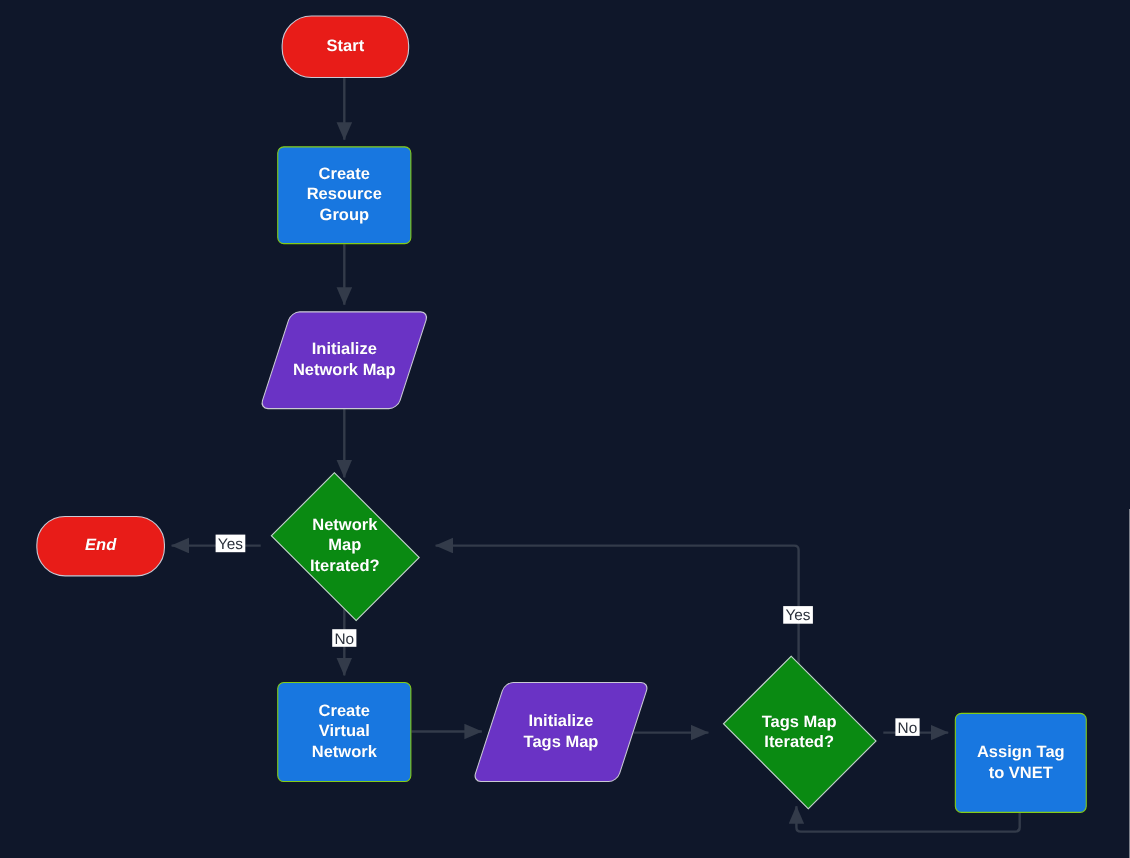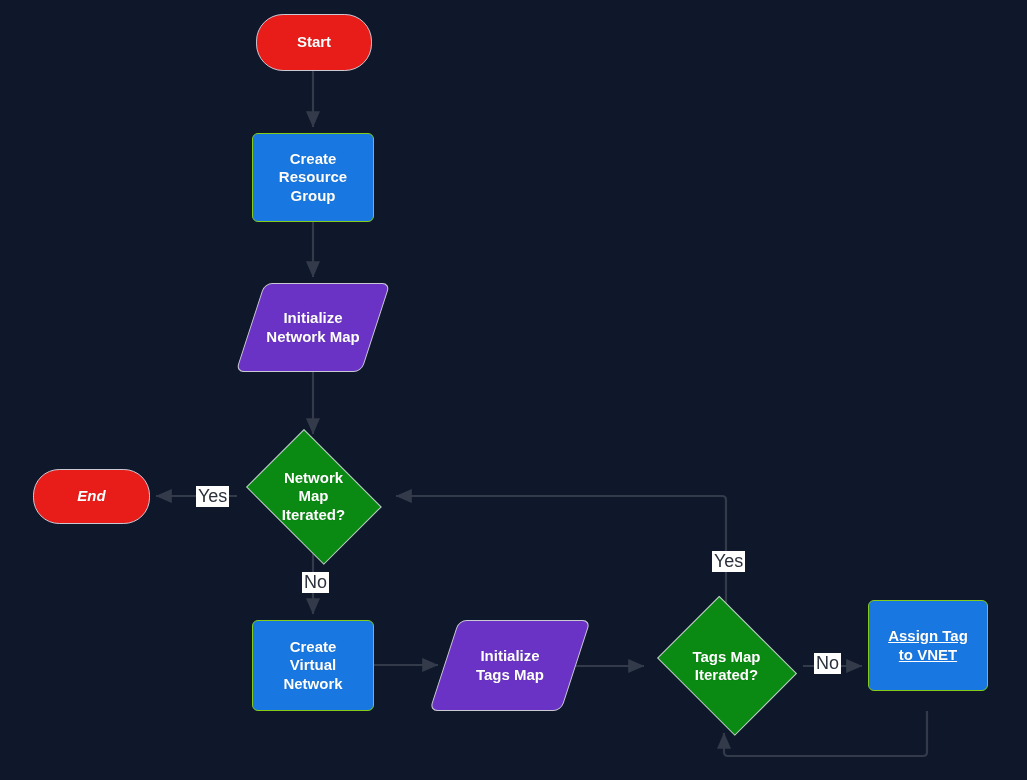--- a/index.html
+++ b/index.html
@@ -82,21 +82,21 @@
     position: absolute;
     left: 50%;
     top: 50%;
     background: #0a8a12;
     border: 1px solid #c9c9d4;
     transform: translate(-50%, -50%) rotate(45deg);
     z-index: 1;
   }
   .edge-label {
     position: absolute;
-    font-size: 18px;
+    font-size: 14px;
     font-weight: normal;
     color: #2b313c;
     background: #ffffff;
     padding: 0 2px;
     z-index: 4;
     white-space: nowrap;
   }
 </style>
 </head>
 <body>
@@ -154,21 +154,21 @@
       <div class="node shape-data" style="left: 444px; top: 620px; width: 132px; height: 91px;">
         <div class="skew"></div>
         <span class="label">Initialize
 Tags Map</span>
       </div>
       <div class="node shape-decision" style="left: 650px; top: 605px; width: 153px; height: 122px;">
         <div class="diamond" style="width: 108.186px; height: 86.2662px;"></div>
         <span class="label">Tags Map
 Iterated?</span>
       </div>
-      <div class="node shape-process" style="left: 868px; top: 600px; width: 120px; height: 91px; text-decoration: underline;">
+      <div class="node shape-process" style="left: 868px; top: 648px; width: 120px; height: 91px;">
         <span class="label">Assign Tag
 to VNET</span>
       </div>
     </div>
   <div id="label-layer">
       <div class="edge-label" style="left: 196px; top: 486px;">Yes</div>
       <div class="edge-label" style="left: 302px; top: 572px;">No</div>
       <div class="edge-label" style="left: 712px; top: 551px;">Yes</div>
       <div class="edge-label" style="left: 814px; top: 653px;">No</div>
     </div>

